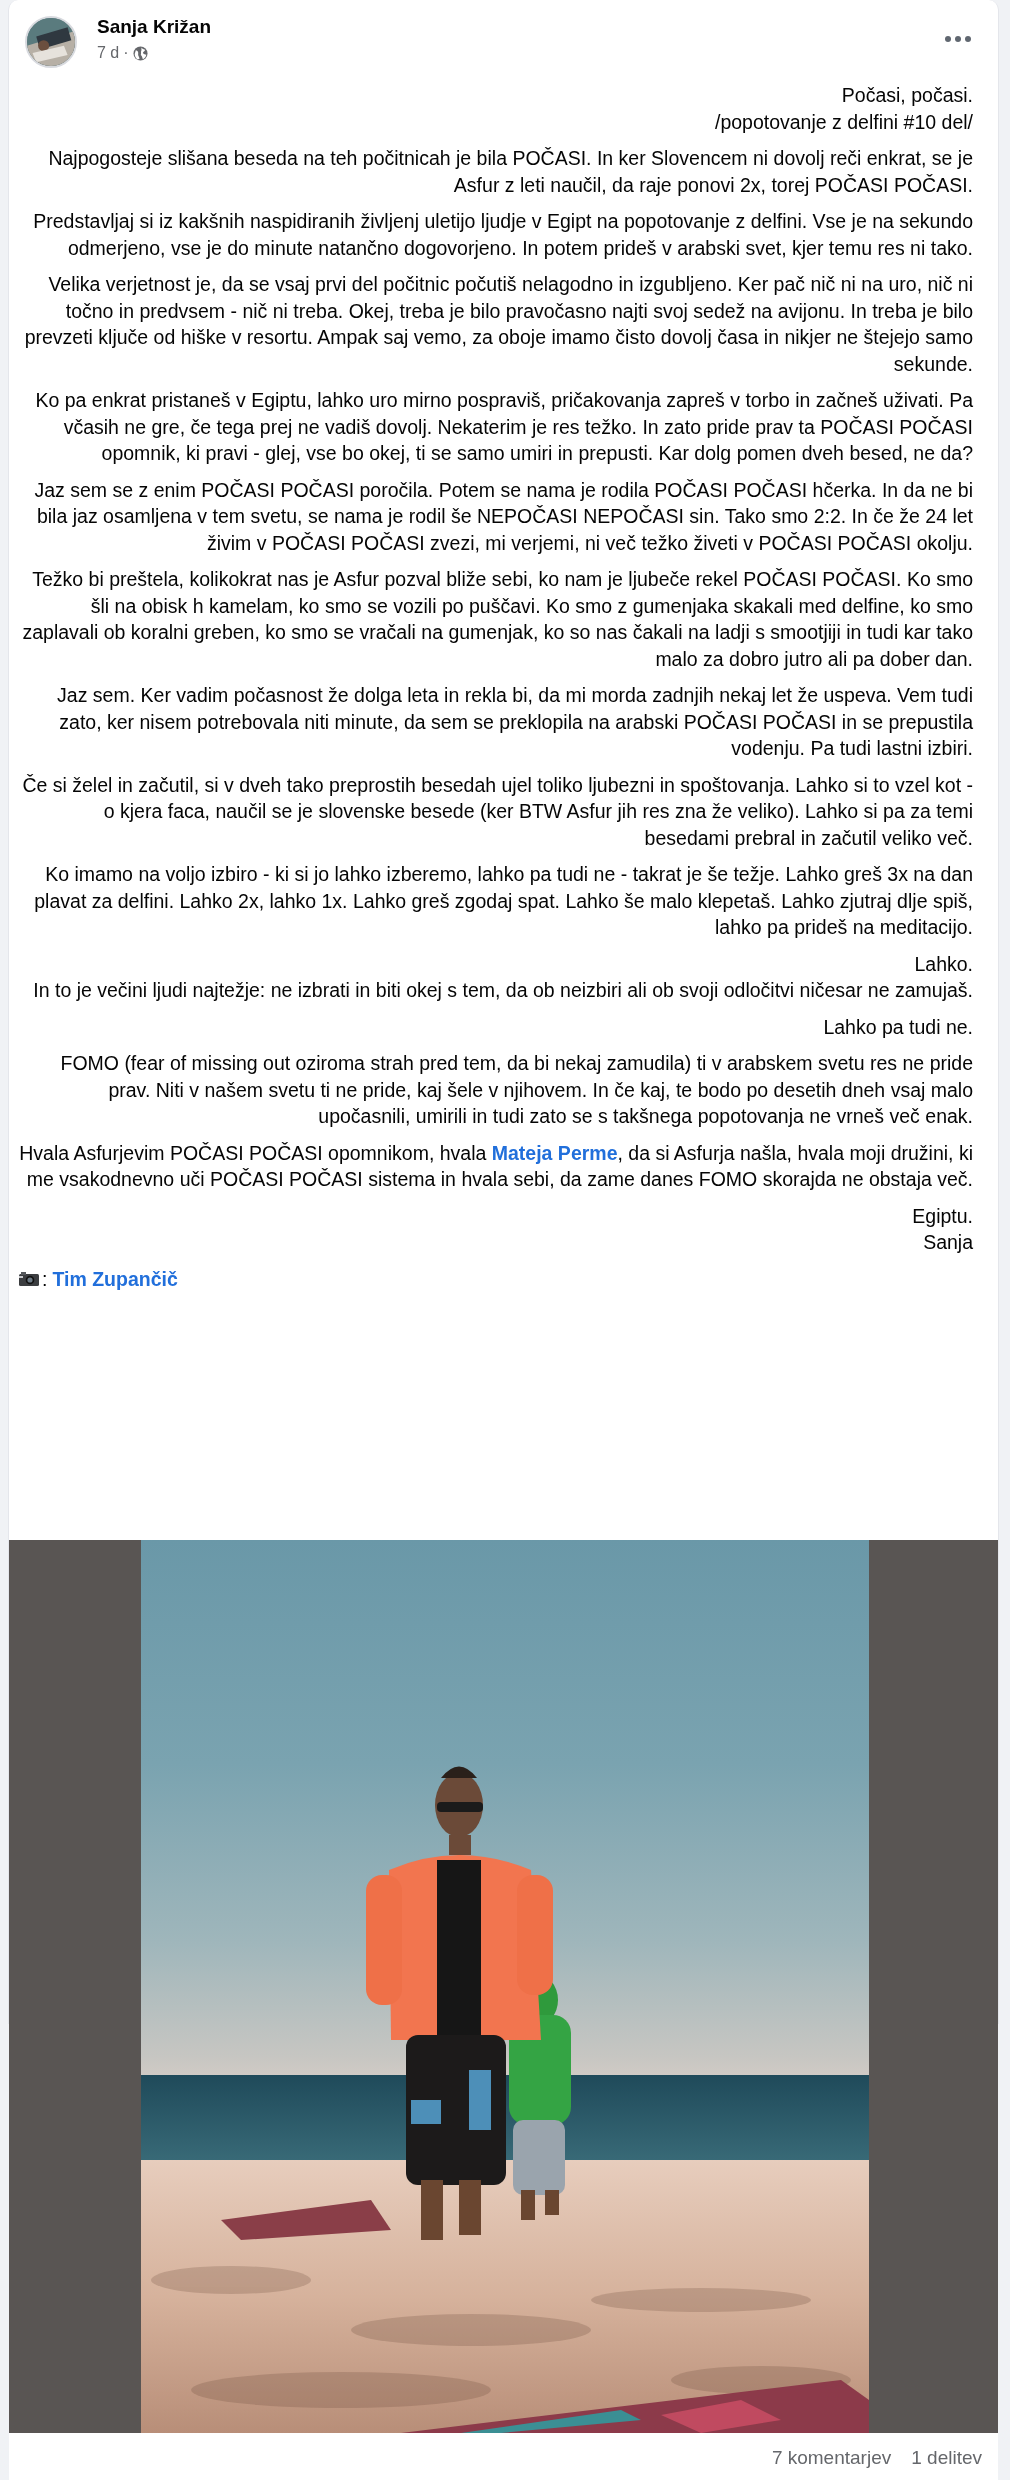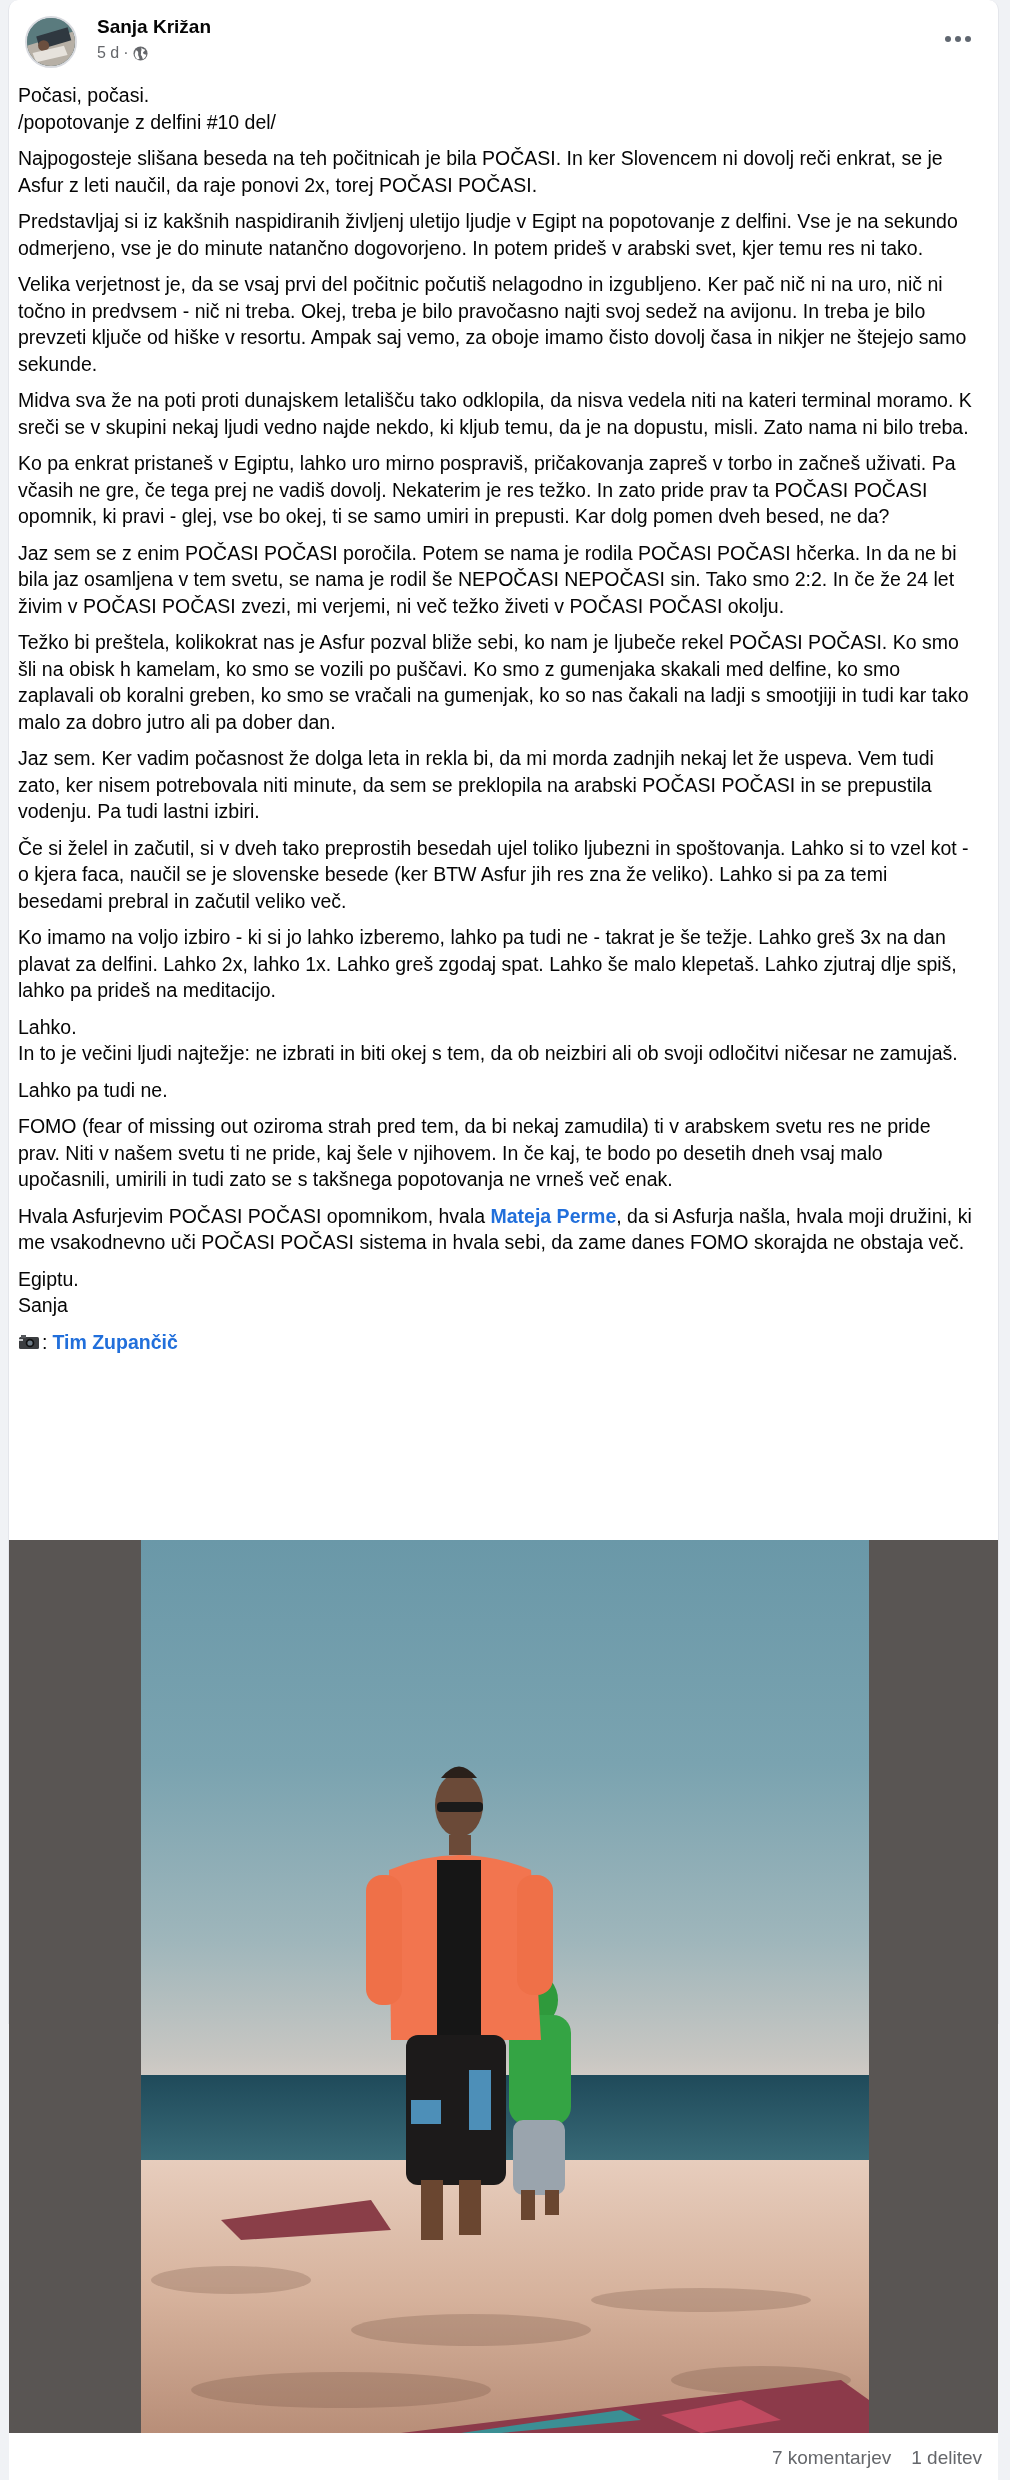--- a/index.html
+++ b/index.html
@@ -9,20 +9,21 @@
     font-family: "Liberation Sans", sans-serif;
     color: #050505;
     position: relative;
   }
   .card {
     position: absolute; left: 8px; top: 0; width: 989px; height: 2024px;
     background: #ffffff;
     border-right: 1px solid #e4e6eb;
     border-left: 1px solid #e4e6eb;
     border-radius: 10px 10px 0 0;
+    text-align: right;
   }
   .header { position: absolute; left: 0; top: 0; width: 989px; height: 78px; }
   .avatar {
     position: absolute; left: 16px; top: 16px; width: 52px; height: 52px;
     border-radius: 50%; overflow: hidden;
     border: 2px solid #d8dadf; box-sizing: border-box;
     background: linear-gradient(150deg, #3d6166 0%, #5b7d80 25%, #b9b2a8 50%, #6d6662 70%, #a7a19a 100%);
   }
   .avatar svg { width: 100%; height: 100%; display: block; }
   .author-name {
@@ -92,42 +93,41 @@
       <svg viewBox="0 0 52 52">
         <rect x="0" y="0" width="52" height="52" fill="#5a7b7e"></rect>
         <polygon points="0,30 52,14 52,52 0,52" fill="#b7b0a6"></polygon>
         <polygon points="10,20 44,10 48,24 14,34" fill="#2f3840"></polygon>
         <circle cx="18" cy="30" r="6" fill="#6b4f3f"></circle>
         <polygon points="6,38 40,30 44,40 10,48" fill="#e6e2dc"></polygon>
       </svg>
     </div>
     <div class="author-name">Sanja Križan</div>
     <div class="meta">
-      <span>5 d</span>
+      <span>7 d</span>
       <span>·</span>
       <svg class="globe" viewBox="0 0 16 16">
         <circle cx="8" cy="8" r="7.5" fill="#65676b"></circle>
         <path d="M3 4.5 C5 5 6 6.5 5.5 8.5 C5 10 6.5 11 7 13.5 L5 14.5 C3 13 2 11 1.8 8.5 Z" fill="#fff"></path>
         <path d="M9 1.5 C10 3 11.5 3.5 13 4 C12.5 5.5 11 6 10.5 7.5 C11.5 9 13 9 14.2 9.2 C13.8 11.5 12.3 13.3 10.5 14 C10 12 9.5 10.5 8.3 9.5 C9 8 8 6 9 4.5 Z" fill="#fff"></path>
       </svg>
     </div>
     <div class="more-button">
       <span></span>
         <span></span>
         <span></span>
     </div>
   </div>
 
   <div class="body-text">
     <p class="tight">Počasi, počasi.</p>
     <p>/popotovanje z delfini #10 del/</p>
     <p>Najpogosteje slišana beseda na teh počitnicah je bila POČASI. In ker Slovencem ni dovolj reči enkrat, se je Asfur z leti naučil, da raje ponovi 2x, torej POČASI POČASI.</p>
     <p>Predstavljaj si iz kakšnih naspidiranih življenj uletijo ljudje v Egipt na popotovanje z delfini. Vse je na sekundo odmerjeno, vse je do minute natančno dogovorjeno. In potem prideš v arabski svet, kjer temu res ni tako.</p>
     <p>Velika verjetnost je, da se vsaj prvi del počitnic počutiš nelagodno in izgubljeno. Ker pač nič ni na uro, nič ni točno in predvsem - nič ni treba. Okej, treba je bilo pravočasno najti svoj sedež na avijonu. In treba je bilo prevzeti ključe od hiške v resortu. Ampak saj vemo, za oboje imamo čisto dovolj časa in nikjer ne štejejo samo sekunde.</p>
-    <p>Midva sva že na poti proti dunajskem letališču tako odklopila, da nisva vedela niti na kateri terminal moramo. K sreči se v skupini nekaj ljudi vedno najde nekdo, ki kljub temu, da je na dopustu, misli. Zato nama ni bilo treba.</p>
     <p>Ko pa enkrat pristaneš v Egiptu, lahko uro mirno pospraviš, pričakovanja zapreš v torbo in začneš uživati. Pa včasih ne gre, če tega prej ne vadiš dovolj. Nekaterim je res težko. In zato pride prav ta POČASI POČASI opomnik, ki pravi - glej, vse bo okej, ti se samo umiri in prepusti. Kar dolg pomen dveh besed, ne da?</p>
     <p>Jaz sem se z enim POČASI POČASI poročila. Potem se nama je rodila POČASI POČASI hčerka. In da ne bi bila jaz osamljena v tem svetu, se nama je rodil še NEPOČASI NEPOČASI sin. Tako smo 2:2. In če že 24 let živim v POČASI POČASI zvezi, mi verjemi, ni več težko živeti v POČASI POČASI okolju.</p>
     <p>Težko bi preštela, kolikokrat nas je Asfur pozval bliže sebi, ko nam je ljubeče rekel POČASI POČASI. Ko smo šli na obisk h kamelam, ko smo se vozili po puščavi. Ko smo z gumenjaka skakali med delfine, ko smo zaplavali ob koralni greben, ko smo se vračali na gumenjak, ko so nas čakali na ladji s smootjiji in tudi kar tako malo za dobro jutro ali pa dober dan.</p>
     <p>Jaz sem. Ker vadim počasnost že dolga leta in rekla bi, da mi morda zadnjih nekaj let že uspeva. Vem tudi zato, ker nisem potrebovala niti minute, da sem se preklopila na arabski POČASI POČASI in se prepustila vodenju. Pa tudi lastni izbiri.</p>
     <p>Če si želel in začutil, si v dveh tako preprostih besedah ujel toliko ljubezni in spoštovanja. Lahko si to vzel kot - o kjera faca, naučil se je slovenske besede (ker BTW Asfur jih res zna že veliko). Lahko si pa za temi besedami prebral in začutil veliko več.</p>
     <p>Ko imamo na voljo izbiro - ki si jo lahko izberemo, lahko pa tudi ne - takrat je še težje. Lahko greš 3x na dan plavat za delfini. Lahko 2x, lahko 1x. Lahko greš zgodaj spat. Lahko še malo klepetaš. Lahko zjutraj dlje spiš, lahko pa prideš na meditacijo.</p>
     <p class="tight">Lahko.</p>
     <p>In to je večini ljudi najtežje: ne izbrati in biti okej s tem, da ob neizbiri ali ob svoji odločitvi ničesar ne zamujaš.</p>
     <p>Lahko pa tudi ne.</p>
     <p>FOMO (fear of missing out oziroma strah pred tem, da bi nekaj zamudila) ti v arabskem svetu res ne pride prav. Niti v našem svetu ti ne pride, kaj šele v njihovem. In če kaj, te bodo po desetih dneh vsaj malo upočasnili, umirili in tudi zato se s takšnega popotovanja ne vrneš več enak.</p>

